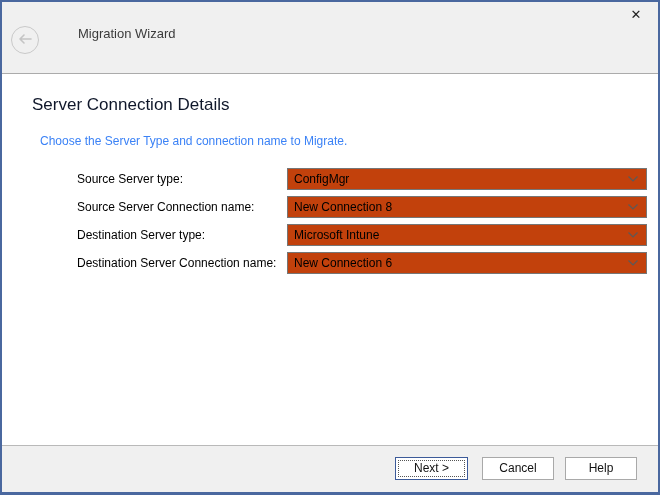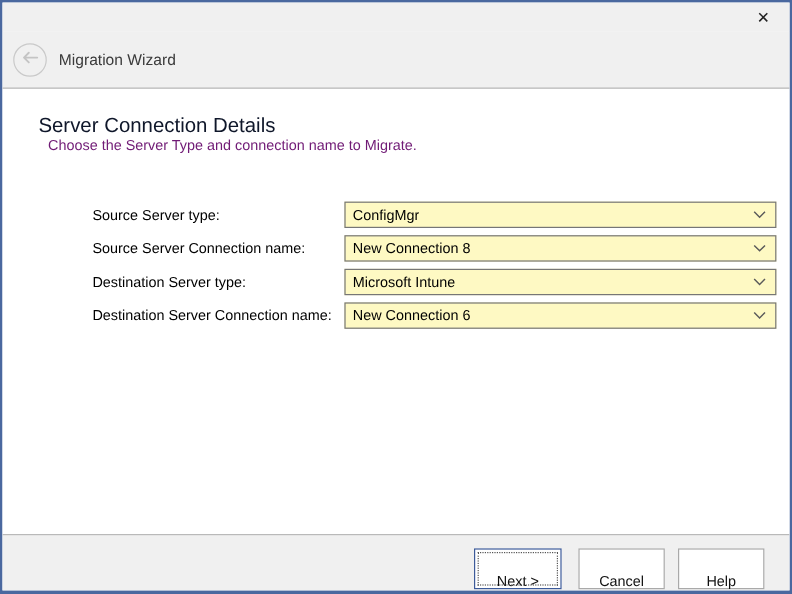--- a/index.html
+++ b/index.html
@@ -43,22 +43,23 @@
     background: transparent;
     border: none;
   }
   
   .wiz-header {
     height: 48px;
     background: #F0F0F0;
     border-bottom: 1px solid #ABABAB;
     flex: 0 0 auto;
     display: flex;
-    align-items: center;
+    align-items: flex-start;
     padding-left: 9px;
+    gap: 29px;
   }
   .back-btn {
     width: 28px;
     height: 28px;
     border: 1px solid #C9C9C9;
     border-radius: 50%;
     background: transparent;
     display: flex;
     align-items: center;
     justify-content: center;
@@ -79,23 +80,23 @@
     position: absolute;
     left: 30px;
     top: 21px;
     font-size: 17px;
     font-weight: normal;
     color: #0f172a;
   }
   .page-desc {
     position: absolute;
     left: 38px;
-    top: 40px;
-    font-size: 12px;
-    color: #701a75;
+    top: 60px;
+    font-size: 12px;
+    color: #3b82f6;
   }
   .form {
     position: absolute;
     left: 38px;
     top: 94px;
     right: 22px;
     margin-left: 37px;
   }
   .row {
     display: flex;
@@ -107,21 +108,21 @@
     width: 210px;
     flex: 0 0 auto;
     white-space: nowrap;
     font-size: 12px;
     color: #000;
   }
   .combo {
     flex: 0 0 auto;
     width: 360px;
     height: 22px;
-    background: #fef9c3;
+    background: #c2410c;
     border: 1px solid #767676;
     display: flex;
     align-items: center;
     padding-left: 6px;
     position: relative;
     cursor: default;
   }
   .combo-value {
     font-size: 12px;
     color: #000;
@@ -146,21 +147,21 @@
     position: absolute;
     top: 11px;
     height: 23px;
     background: #FFFFFF;
     border: 1px solid #A9A9A9;
     font-family: "Liberation Sans", sans-serif;
     font-size: 12px;
     color: #111;
     text-align: center;
     line-height: 21px;
-    padding: 16px;
+    padding: 0;
     cursor: default;
   }
   .btn-next {
     left: 393px;
     width: 73px;
     border: 1px solid #3C5A99;
     outline: 1px dotted #555;
     outline-offset: -4px;
   }
   .btn-cancel { left: 480px; width: 72px; }

